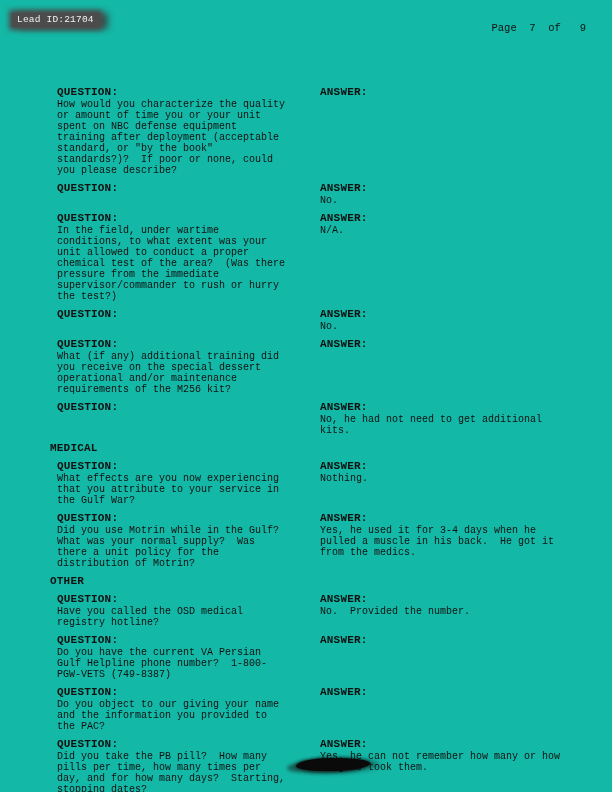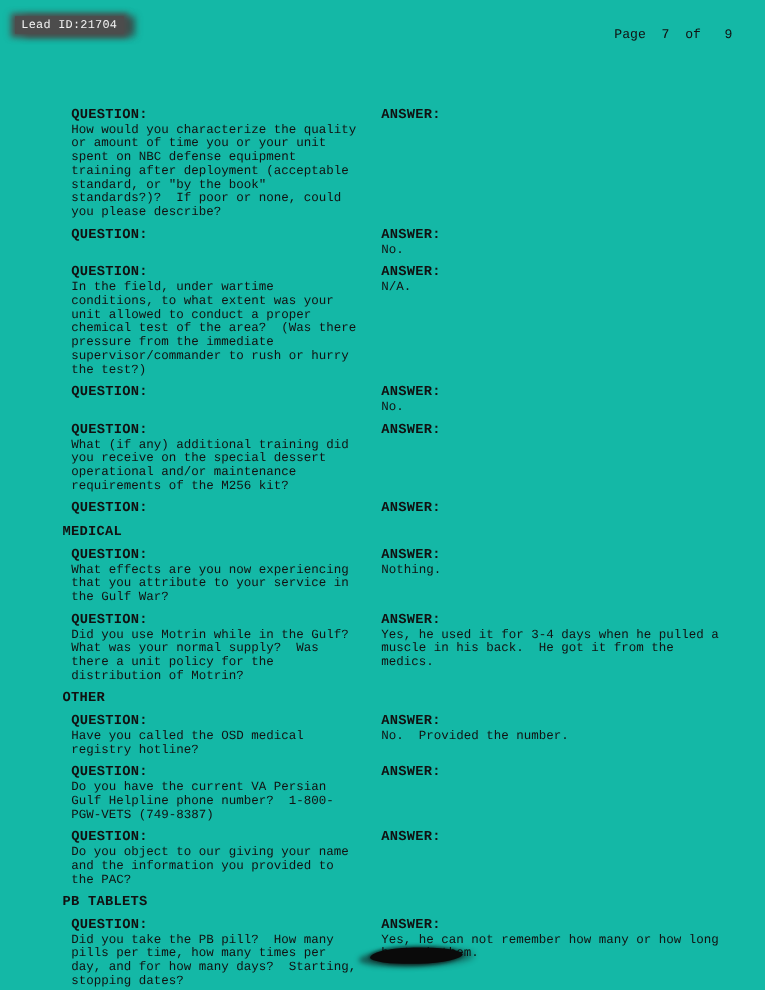--- a/index.html
+++ b/index.html
@@ -42,21 +42,21 @@
   }
   .section-title {
     font-weight: bold;
     font-size: 11px;
     margin: 4px 0 6px -7px;
     letter-spacing: 0.2px;
   }
   .qa-row {
     display: grid;
     grid-template-columns: 248px 1fr;
-    column-gap: 0px;
+    column-gap: 15px;
     margin-bottom: 6px;
   }
   .qa-col-q { padding-right: 14px; }
   .qa-col-a { padding-left: 0px; }
   .qa-label {
     font-weight: bold;
     font-size: 11px;
     line-height: 12px;
     margin-bottom: 1px;
     letter-spacing: 0.2px;
@@ -132,20 +132,21 @@
           <div class="qa-label">ANSWER:</div>
           <div class="qa-text"></div>
         </div>
       </div>
       <div class="qa-row">
         <div class="qa-col-q">
           <div class="qa-label">QUESTION:</div>
         </div>
         <div class="qa-col-a">
           <div class="qa-label">ANSWER:</div>
+          <div class="qa-text">No, he had not need to get additional kits.</div>
         </div>
       </div>
       <div class="section-title">MEDICAL</div>
       <div class="qa-row">
         <div class="qa-col-q">
           <div class="qa-label">QUESTION:</div>
           <div class="qa-text">What effects are you now experiencing that you attribute to your service in the Gulf War?</div>
         </div>
         <div class="qa-col-a">
           <div class="qa-label">ANSWER:</div>
@@ -186,21 +187,20 @@
       <div class="qa-row">
         <div class="qa-col-q">
           <div class="qa-label">QUESTION:</div>
           <div class="qa-text">Do you object to our giving your name and the information you provided to the PAC?</div>
         </div>
         <div class="qa-col-a">
           <div class="qa-label">ANSWER:</div>
           <div class="qa-text"></div>
         </div>
       </div>
-      <div class="section-title">PB TABLETS</div>
       <div class="qa-row">
         <div class="qa-col-q">
           <div class="qa-label">QUESTION:</div>
           <div class="qa-text">Did you take the PB pill?  How many pills per time, how many times per day, and for how many days?  Starting, stopping dates?</div>
         </div>
         <div class="qa-col-a">
           <div class="qa-label">ANSWER:</div>
           <div class="qa-text">Yes, he can not remember how many or how long he took them.</div>
         </div>
       </div>

